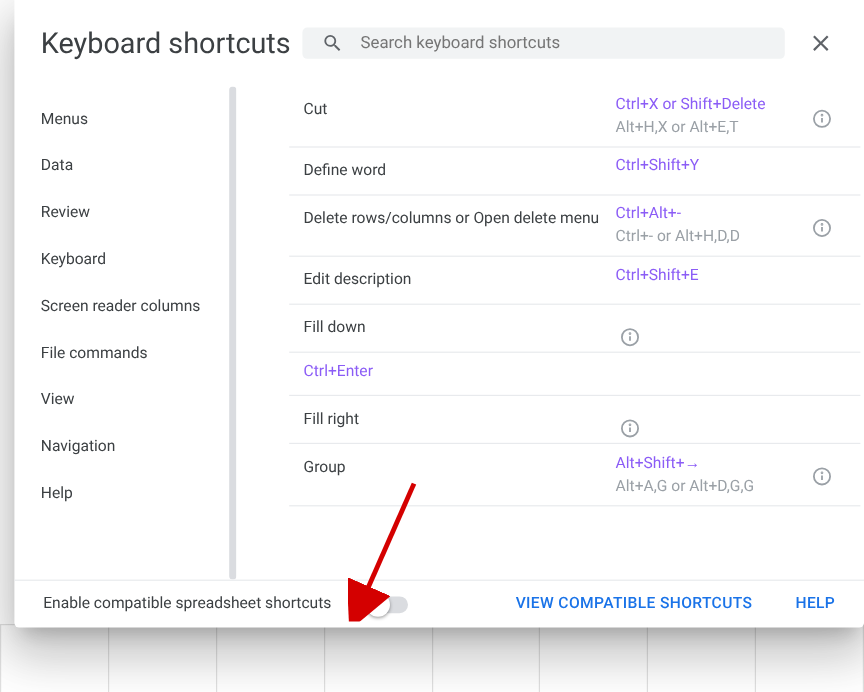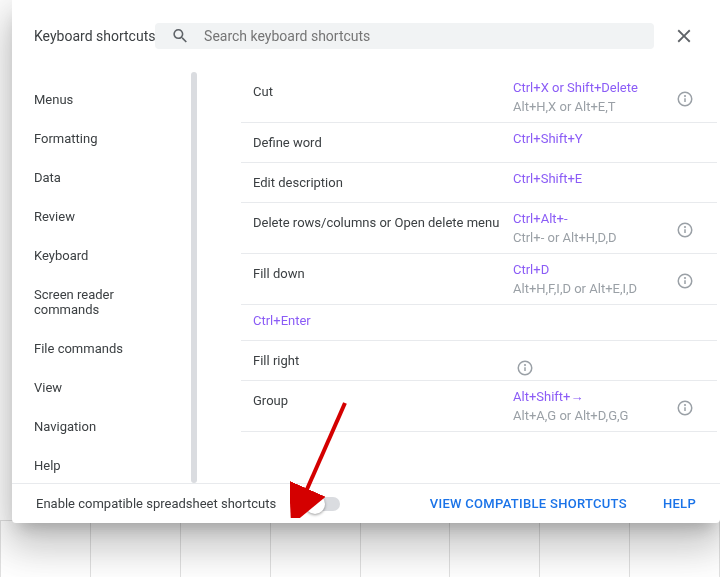--- a/index.html
+++ b/index.html
@@ -2,21 +2,21 @@
 <html><head>
 <meta charset="utf-8">
 <style>
 * { margin: 0; padding: 0; box-sizing: border-box; font-family: 'Google Sans', Roboto, Arial, sans-serif; }
 body { background: #fff; width: 720px; height: 577px; position: relative; overflow: hidden; }
 .sheet-bg { position: absolute; top: 0; left: 0; right: 0; bottom: 0; }
 .sheet-bg table { border-collapse: collapse; width: 100%; height: 100%; margin-top: 520px; }
 .sheet-bg td { border: 1px solid #e0e0e0; height: 21px; width: 90px; }
 .modal { position: absolute; top: 0; left: 12px; right: 0; bottom: 54px; background: #fff; box-shadow: 0 11px 15px -7px rgba(0,0,0,0.2), 0 24px 38px 3px rgba(0,0,0,0.14), 0 9px 46px 8px rgba(0,0,0,0.12); display: flex; flex-direction: column; border-radius: 0 0 4px 4px; }
 .header { display: flex; align-items: center; padding: 16px 16px 16px 22px; }
-.title { font-size: 14px; color: #3c4043; font-weight: 400; margin-right: 0; }
+.title { font-size: 24px; color: #3c4043; font-weight: 400; margin-right: 10px; }
 .search-box { flex: 1; background: #f1f3f4; border-radius: 4px; display: flex; align-items: center; padding: 0 16px; height: 26px; }
 .search-box input { border: none; background: transparent; outline: none; font-size: 14px; color: #5f6368; width: 100%; margin-left: 14px; }
 .close-btn { width: 40px; height: 40px; display: flex; align-items: center; justify-content: center; margin-left: 10px; cursor: pointer; border-radius: 50%; }
 .body { flex: 1; display: flex; overflow: hidden; }
 .sidebar { width: 185px; overflow-y: auto; padding: 8px 0; position: relative; }
 .sidebar::after { content: ''; position: absolute; right: 0; top: 0; width: 6px; height: 100%; background: #dadce0; border-radius: 3px; }
 .sidebar-item { padding: 12px 22px; font-size: 13px; color: #3c4043; cursor: pointer; }
 .content { flex: 1; overflow-y: auto; padding-right: 3px; position: relative; }
 .content::-webkit-scrollbar { width: 8px; }
 .content::-webkit-scrollbar-thumb { background: #dadce0; border-radius: 4px; }
@@ -70,25 +70,24 @@
     <div class="close-btn">
       <svg class="icon" width="22" height="22" viewBox="0 0 24 24" fill="#5f6368">
           <path d="M19 6.41L17.59 5 12 10.59 6.41 5 5 6.41 10.59 12 5 17.59 6.41 19 12 13.41 17.59 19 19 17.59 13.41 12z"></path>
         </svg>
     </div>
   </div>
 
   <div class="body">
     <div class="sidebar" id="sidebar">
         <div class="sidebar-item">Menus</div>
-        <div class="sidebar-item">Formatting</div>
         <div class="sidebar-item">Data</div>
         <div class="sidebar-item">Review</div>
         <div class="sidebar-item">Keyboard</div>
-        <div class="sidebar-item">Screen reader commands</div>
+        <div class="sidebar-item">Screen reader columns</div>
         <div class="sidebar-item">File commands</div>
         <div class="sidebar-item">View</div>
         <div class="sidebar-item">Navigation</div>
         <div class="sidebar-item">Help</div>
       </div>
     <div class="content" id="content">
         <div class="shortcut-row">
           <div class="sc-action">Cut</div>
           <div class="sc-keys">
             <div class="sc-key-primary">Ctrl+X or Shift+Delete</div>
@@ -103,46 +102,42 @@
           </div>
         </div>
         <div class="shortcut-row">
           <div class="sc-action">Define word</div>
           <div class="sc-keys">
             <div class="sc-key-primary">Ctrl+Shift+Y</div>
           </div>
           <div class="sc-info"></div>
         </div>
         <div class="shortcut-row">
-          <div class="sc-action">Edit description</div>
-          <div class="sc-keys">
-            <div class="sc-key-primary">Ctrl+Shift+E</div>
-          </div>
-          <div class="sc-info"></div>
-        </div>
-        <div class="shortcut-row">
           <div class="sc-action">Delete rows/columns or Open delete menu</div>
           <div class="sc-keys">
             <div class="sc-key-primary">Ctrl+Alt+-</div>
             <div class="sc-key-alt">Ctrl+- or Alt+H,D,D</div>
           </div>
           <div class="sc-info">
             <svg width="18" height="18" viewBox="0 0 24 24" fill="none" stroke="#9aa0a6" stroke-width="2">
               <circle cx="12" cy="12" r="9"></circle>
               <line x1="12" y1="11" x2="12" y2="16"></line>
               <circle cx="12" cy="8" r="0.5" fill="#9aa0a6"></circle>
             </svg>
           </div>
         </div>
         <div class="shortcut-row">
+          <div class="sc-action">Edit description</div>
+          <div class="sc-keys">
+            <div class="sc-key-primary">Ctrl+Shift+E</div>
+          </div>
+          <div class="sc-info"></div>
+        </div>
+        <div class="shortcut-row">
           <div class="sc-action">Fill down</div>
-          <div class="sc-keys">
-            <div class="sc-key-primary">Ctrl+D</div>
-            <div class="sc-key-alt">Alt+H,F,I,D or Alt+E,I,D</div>
-          </div>
           <div class="sc-info">
             <svg width="18" height="18" viewBox="0 0 24 24" fill="none" stroke="#9aa0a6" stroke-width="2">
               <circle cx="12" cy="12" r="9"></circle>
               <line x1="12" y1="11" x2="12" y2="16"></line>
               <circle cx="12" cy="8" r="0.5" fill="#9aa0a6"></circle>
             </svg>
           </div>
         </div>
         <div class="shortcut-row">
           <div class="sc-keys">

